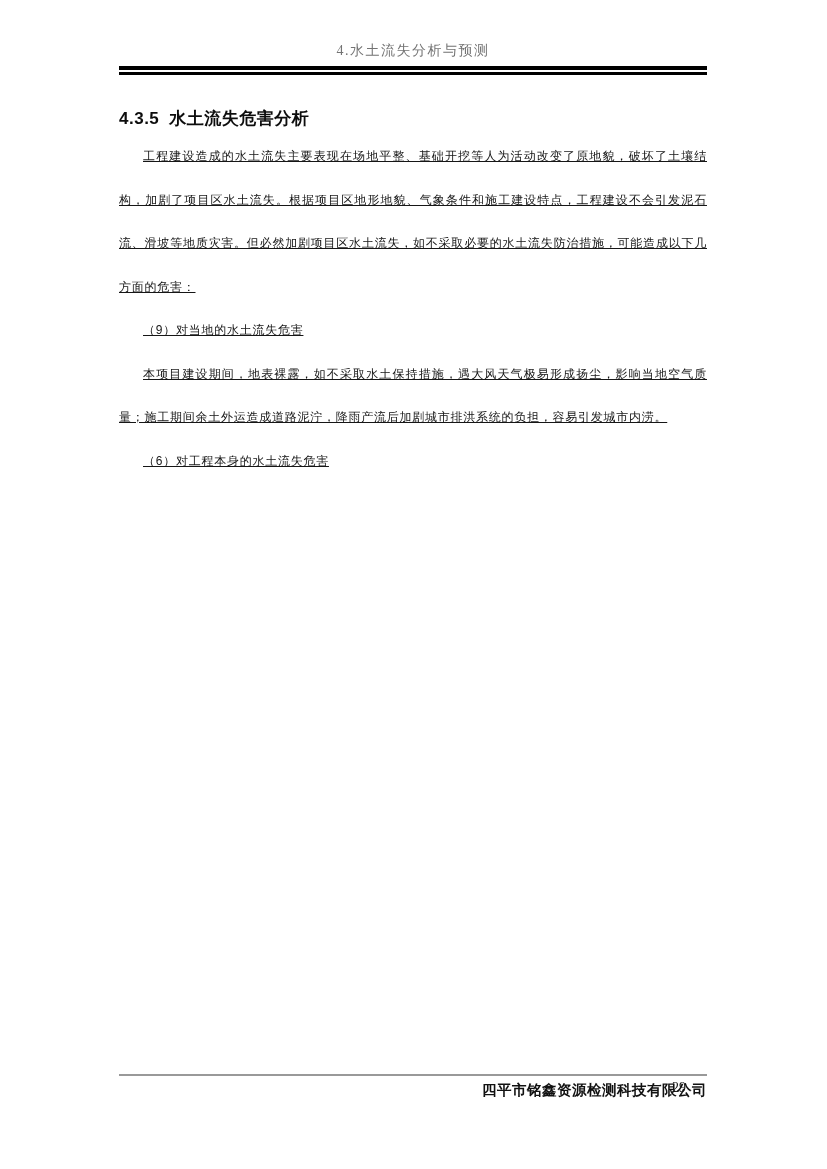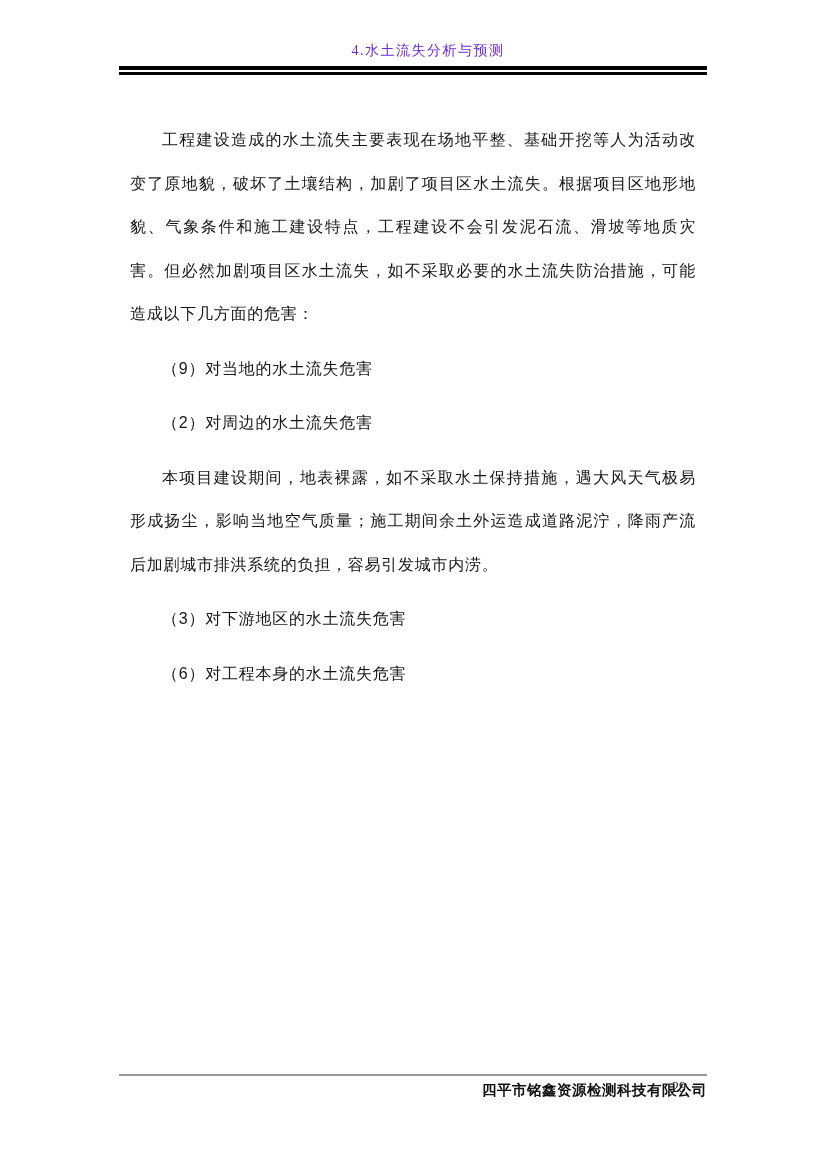--- a/index.html
+++ b/index.html
@@ -9,27 +9,27 @@
     height: 1169px;
     background: #ffffff;
     overflow: hidden;
     font-family: "Liberation Sans", sans-serif;
     color: #141414;
   }
   
   .running-header {
     position: absolute;
     top: 42px;
-    left: 134px;
+    left: 119px;
     width: 588px;
     text-align: center;
     font-family: "Liberation Serif", serif;
     font-size: 14px;
     letter-spacing: 1.5px;
-    color: #6d28d9;
+    color: #737373;
   }
   .header-rule {
     position: absolute;
     top: 66px;
     left: 119px;
     width: 588px;
   }
   .header-rule .thick { height: 4px; background: #000; }
   .header-rule .gap   { height: 2px; background: #fff; }
   .header-rule .thin  { height: 3px; background: #000; }
@@ -44,28 +44,29 @@
     margin: 0 0 4px 0;
     font-size: 17px;
     font-weight: 700;
     line-height: 24px;
     letter-spacing: 0.5px;
     color: #0d0d0d;
     white-space: nowrap;
   }
   .section-heading .sec-num { margin-right: 10px; }
   .content p {
-    margin: 11px;
-    font-size: 16px;
+    margin: 0;
+    font-size: 12px;
     font-weight: 500;
     line-height: 43.5px;
     letter-spacing: 0.75px;
     text-indent: 2em;
     text-align: justify;
     color: #161616;
+    text-decoration: underline;
   }
   
   .footer-rule {
     position: absolute;
     top: 1074px;
     left: 119px;
     width: 588px;
     height: 2px;
     background: #999999;
   }
@@ -105,26 +106,27 @@
 
   <div class="running-header">4.水土流失分析与预测</div>
 
   <div class="header-rule">
     <div class="thick"></div>
     <div class="gap"></div>
     <div class="thin"></div>
   </div>
 
   <div class="content">
+    <h1 class="section-heading">
+      <span class="sec-num">4.3.5</span><span>水土流失危害分析</span>
+    </h1>
 
     <p>工程建设造成的水土流失主要表现在场地平整、基础开挖等人为活动改变了原地貌，破坏了土壤结构，加剧了项目区水土流失。根据项目区地形地貌、气象条件和施工建设特点，工程建设不会引发泥石流、滑坡等地质灾害。但必然加剧项目区水土流失，如不采取必要的水土流失防治措施，可能造成以下几方面的危害：</p>
     <p>（9）对当地的水土流失危害</p>
-    <p>（2）对周边的水土流失危害</p>
     <p>本项目建设期间，地表裸露，如不采取水土保持措施，遇大风天气极易形成扬尘，影响当地空气质量；施工期间余土外运造成道路泥泞，降雨产流后加剧城市排洪系统的负担，容易引发城市内涝。</p>
-    <p>（3）对下游地区的水土流失危害</p>
     <p>（6）对工程本身的水土流失危害</p>
   </div>
 
   <div class="footer-rule"></div>
 
   <div class="footer-row">
     <span class="page-number">29</span>
     <span class="company-name">四平市铭鑫资源检测科技有限公司</span>
   </div>
 

